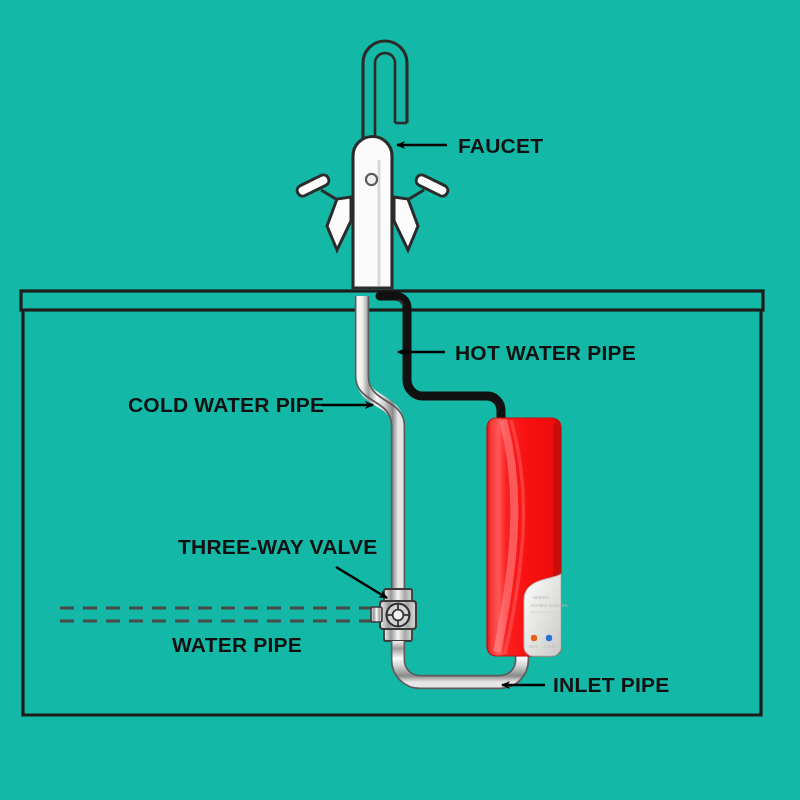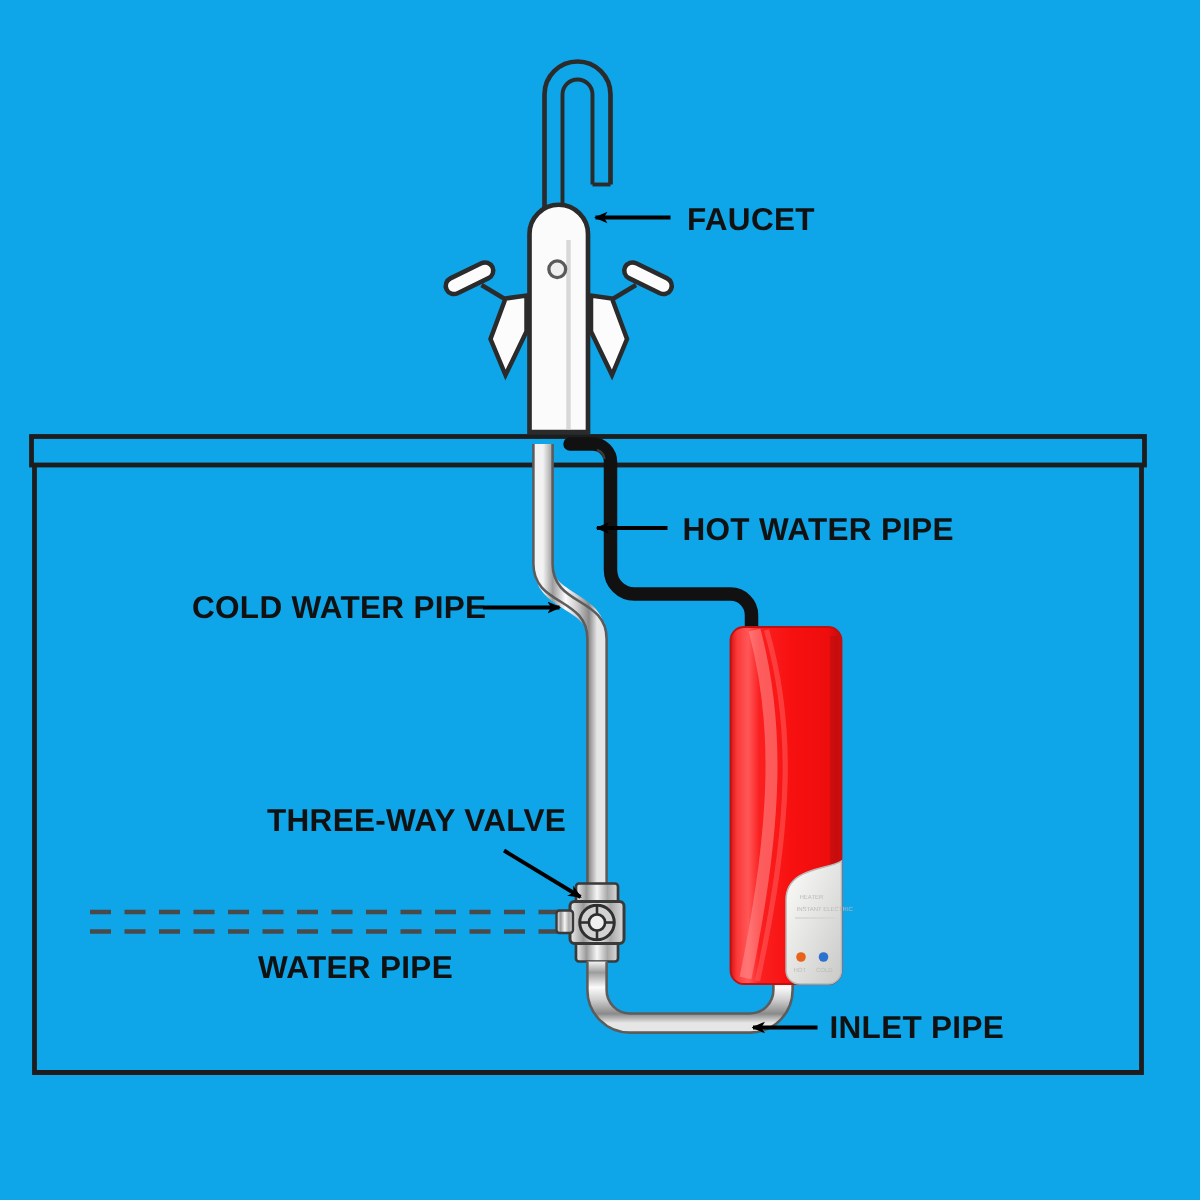--- a/index.html
+++ b/index.html
@@ -2,21 +2,21 @@
 <html><head>
 <meta charset="utf-8">
 <title>Instant Water Heater Installation Diagram</title>
 <style>
   html,body{margin:0;padding:0;background:#ffffff;}
   body{
     width:800px;height:800px;overflow:hidden;
     font-family:"Liberation Sans", sans-serif;
     -webkit-font-smoothing:antialiased;
   }
-  #diagram-root{position:relative;width:800px;height:800px;background:#0ea5e9;}
+  #diagram-root{position:relative;width:800px;height:800px;background:#14b8a6;}
   svg#scene{position:absolute;left:0;top:0;width:800px;height:800px;display:block;}
   .lbl{
     font-family:"Liberation Sans", sans-serif;
     font-weight:bold;
     font-size:21px;
     fill:#111111;
     letter-spacing:0.2px;
     white-space:pre;
   }
   .cab-line{fill:none;stroke:#1d1d1d;stroke-width:3.2;}

